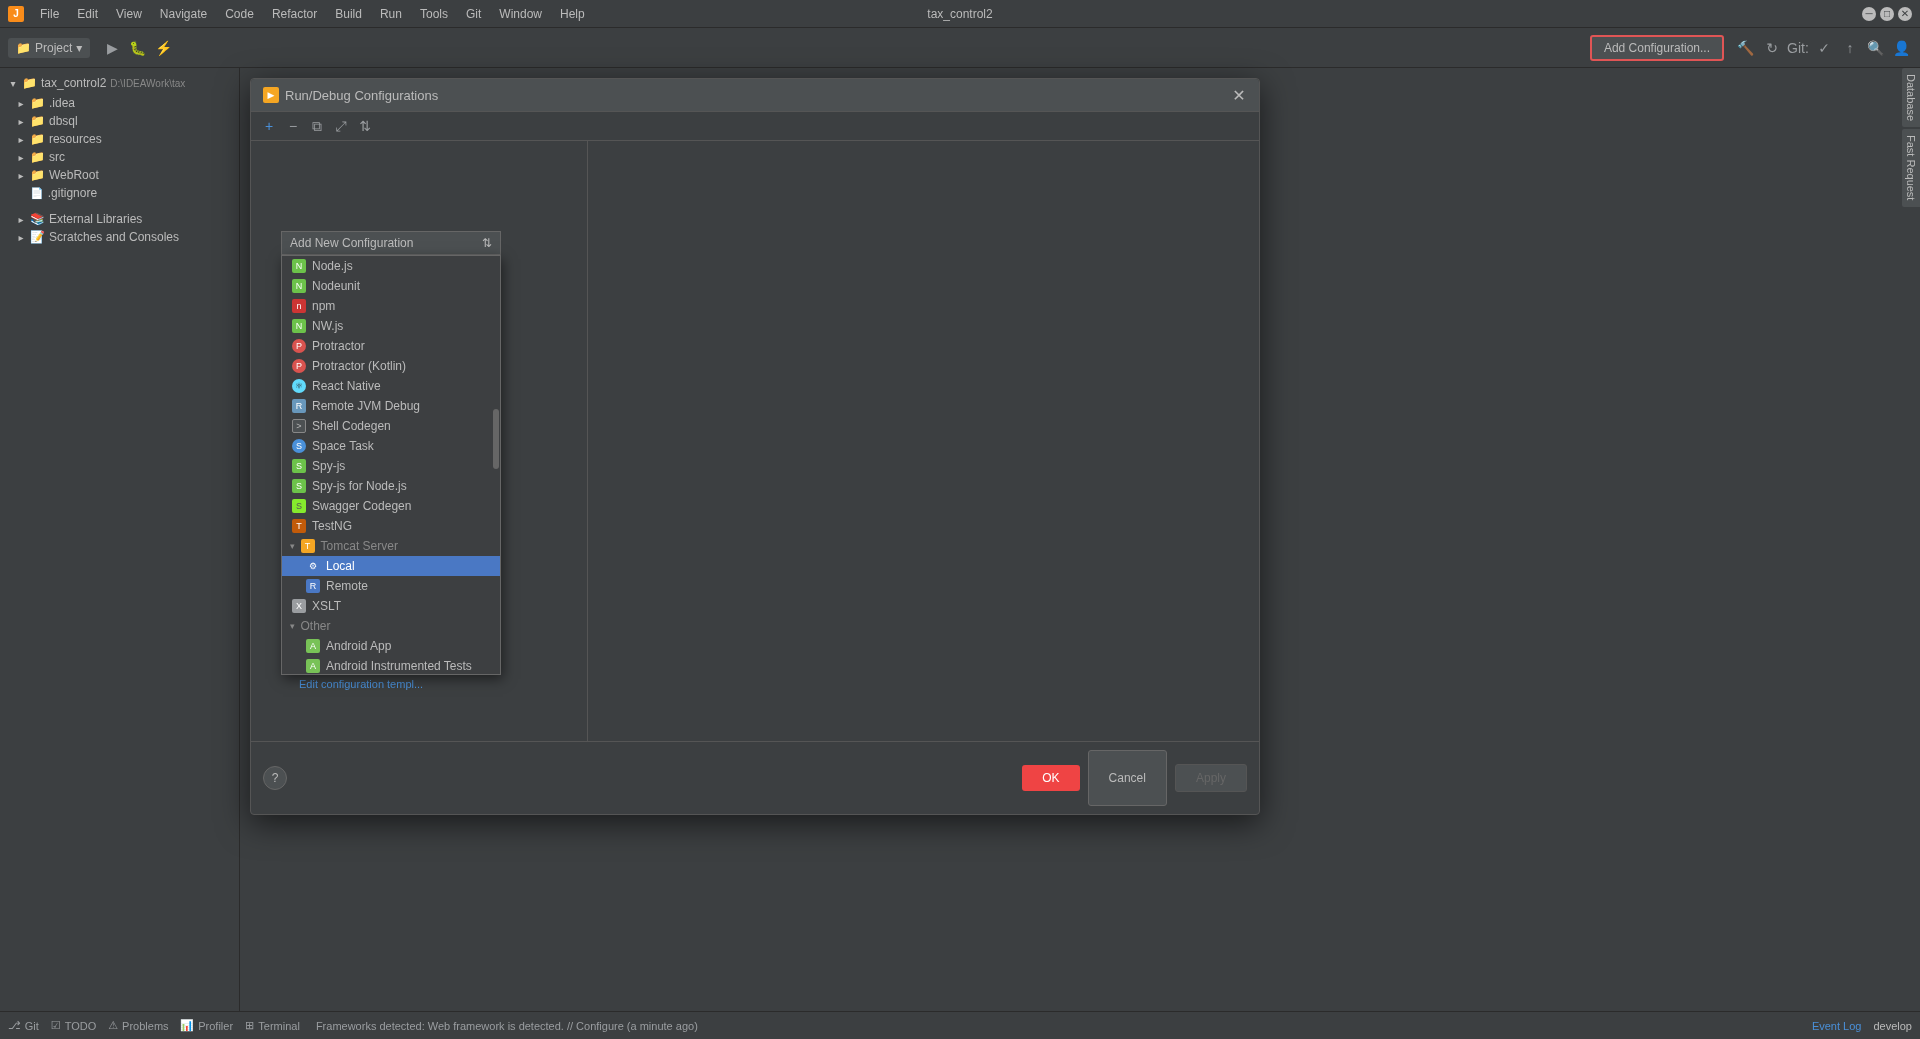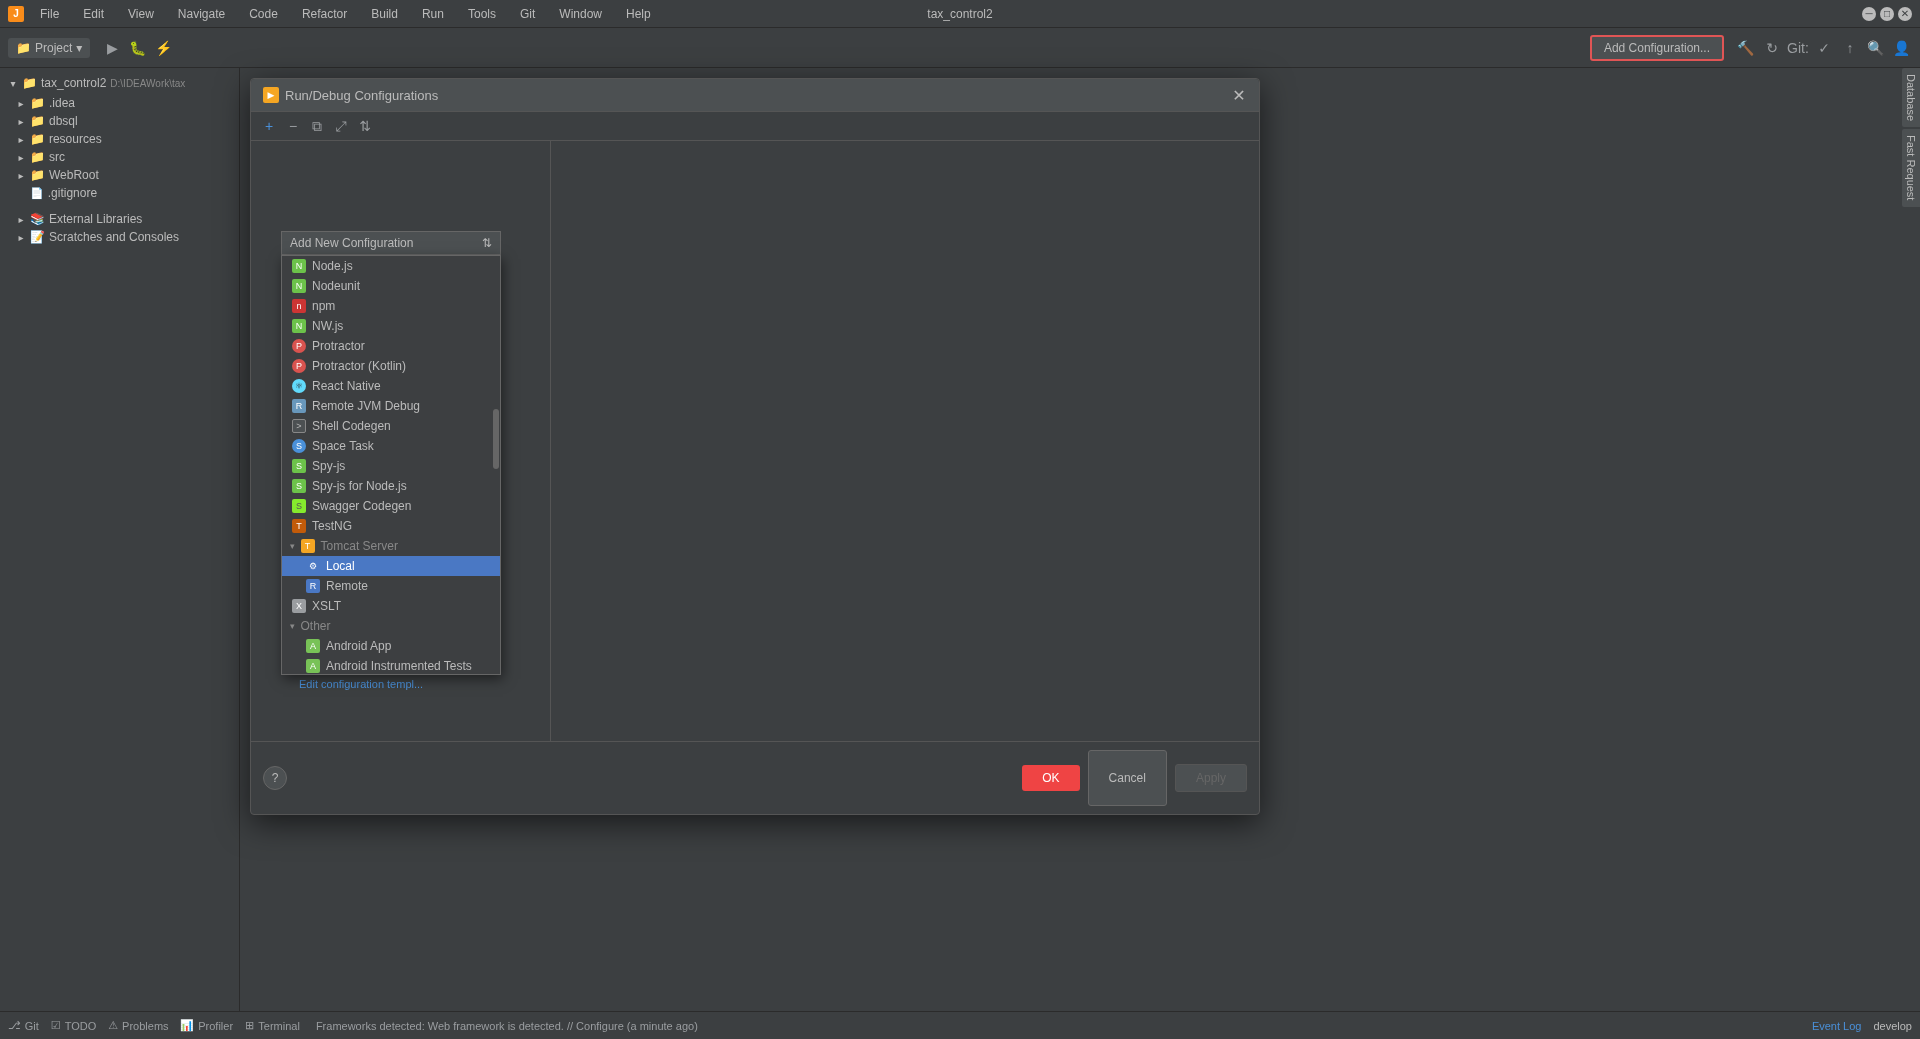--- a/index.html
+++ b/index.html
@@ -36,21 +36,21 @@
       border-radius: 2px;
       display: flex;
       align-items: center;
       justify-content: center;
       font-size: 10px;
       color: white;
       font-weight: bold;
     }
     .title-bar-menu {
       display: flex;
-      gap: 8px;
+      gap: 2px;
     }
     .menu-item {
       padding: 2px 8px;
       cursor: pointer;
       border-radius: 2px;
       font-size: 12px;
       color: #bbbbbb;
     }
     .title-bar-center {
       position: absolute;
@@ -237,21 +237,21 @@
       padding: 4px 8px;
       gap: 4px;
       border-bottom: 1px solid #555;
     }
     .dialog-body {
       display: flex;
       flex: 1;
       min-height: 600px;
     }
     .config-list-panel {
-      width: 300px;
+      width: 337px;
       border-right: 1px solid #555;
       display: flex;
       flex-direction: column;
       align-items: center;
       justify-content: center;
       padding: 20px;
       position: relative;
     }
     .no-config-text {
       color: #888;

